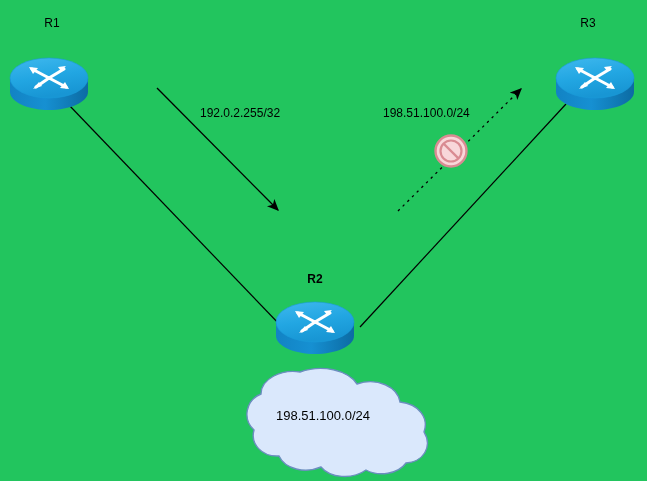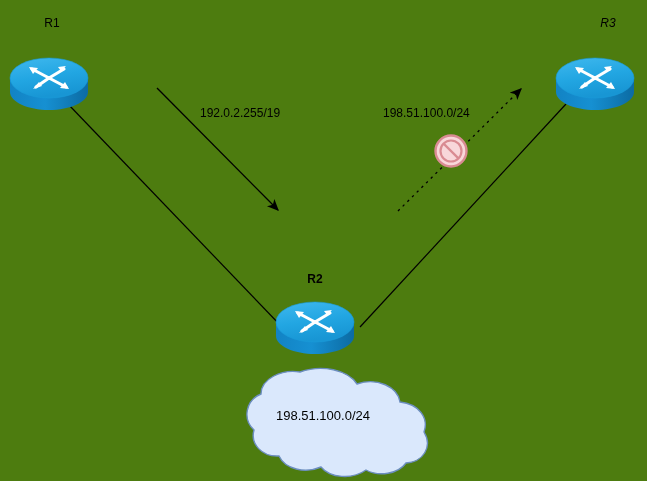--- a/index.html
+++ b/index.html
@@ -4,21 +4,21 @@
 <style>
   html, body {
     margin: 0;
     padding: 0;
     background: #ffffff;
   }
   #canvas {
     position: relative;
     width: 647px;
     height: 481px;
-    background: #4d7c0f;
+    background: #22c55e;
     overflow: hidden;
     font-family: "Liberation Sans", sans-serif;
   }
   svg.layer {
     position: absolute;
     left: 0;
     top: 0;
     width: 647px;
     height: 481px;
   }
@@ -160,21 +160,21 @@
         <polygon points="25,41 34,38 31,34"></polygon>
         <polygon points="53,23 50,19 58,18"></polygon>
       </g>
     </svg>
   </div>
 
   <div class="node-label" style="left:36px; top:16px; width:32px;">R1</div>
 
   <div class="node-label" style="left:299px; top:272px; width:32px;font-weight:bold;">R2</div>
 
-  <div class="node-label" style="left:592px; top:16px; width:32px;font-style:italic;">R3</div>
+  <div class="node-label" style="left:572px; top:16px; width:32px;">R3</div>
 
-  <div class="edge-label" style="left:200px; top:106px;">192.0.2.255/19</div>
+  <div class="edge-label" style="left:200px; top:106px;">192.0.2.255/32</div>
 
   <div class="edge-label" style="left:383px; top:106px;">198.51.100.0/24</div>
 
   <div class="cloud-label" style="left:258px; top:408px; width:130px;">198.51.100.0/24</div>
 
 </div>
 
 </body></html>

